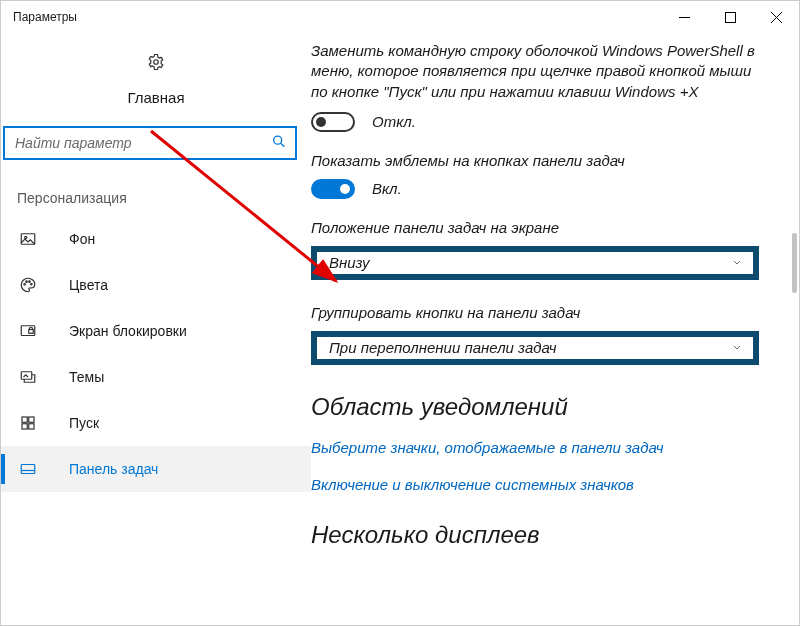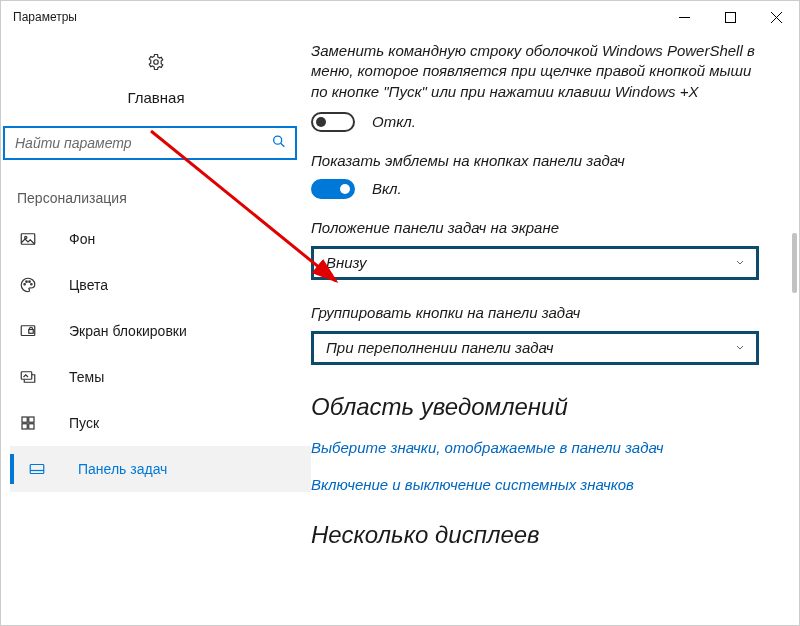--- a/index.html
+++ b/index.html
@@ -81,21 +81,20 @@
     display: flex;
     align-items: center;
     padding: 14px 18px;
     gap: 32px;
     font-size: 14px;
     position: relative;
   }
   .navitem.active {
     color: #0078d7;
     background: #f2f2f2;
-    margin-left: 9px;
   }
   .navitem.active::before {
     content: "";
     position: absolute;
     left: 0; top: 8px; bottom: 8px;
     width: 4px;
     background: #0078d7;
   }
   
   .content {
@@ -136,21 +135,21 @@
   }
   .toggle.on .knob {
     background: #fff;
     left: auto; right: 3px;
   }
   .field-label {
     font-size: 15px;
     margin-bottom: 10px;
   }
   .combo {
-    border: 3px solid #0c4a6e;
+    border: 6px solid #0c4a6e;
     height: 34px;
     display: flex;
     align-items: center;
     padding: 0 12px;
     font-size: 15px;
     margin-bottom: 24px;
     position: relative;
   }
   .combo .chev {
     position: absolute;

